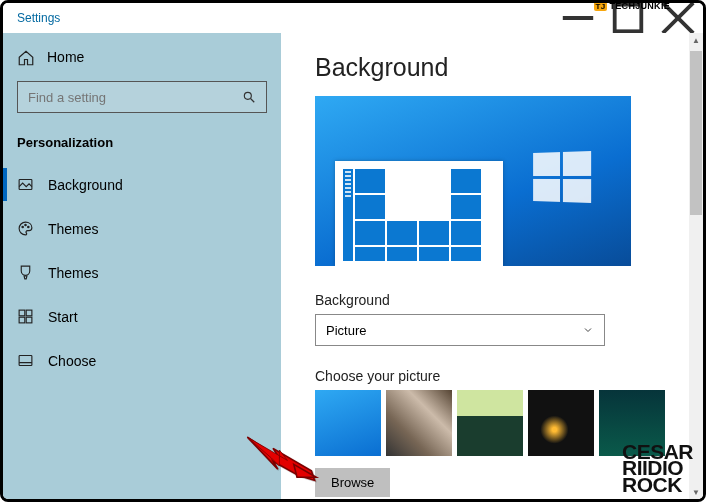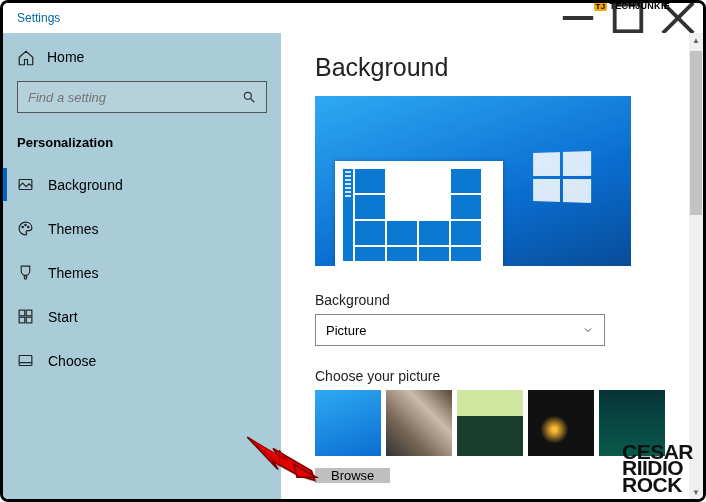--- a/index.html
+++ b/index.html
@@ -12,21 +12,21 @@
 
     .content { display: flex; height: calc(100% - 30px); position: relative; }
 
     .sidebar { width: 278px; background: #a9ccd8; padding: 8px 0 0 0; position: relative; }
     .home-row { display: flex; align-items: flex-start; padding: 8px 14px 14px 14px; gap: 12px; cursor: pointer; }
     .home-row svg { width: 18px; height: 18px; }
     .home-row span { font-size: 14px; }
 
     .search-wrap { padding: 0 14px 12px 14px; }
     .search { display: flex; align-items: center; justify-content: space-between; border: 1px solid #555; background: #b5d2dc; height: 32px; padding: 0 10px; }
-    .search input { border: none; background: transparent; font-size: 13px; color: #444; outline: none; width: 85%; font-style: italic; }
+    .search input { border: none; background: transparent; font-size: 13px; color: #444; outline: none; width: 85%; }
     .search svg { width: 14px; height: 14px; }
 
     .section-h { font-weight: 700; font-size: 13px; padding: 10px 14px 16px 14px; }
 
     .nav-item { display: flex; align-items: center; gap: 14px; padding: 10px 14px 10px 14px; font-size: 14px; cursor: pointer; position: relative; margin-bottom: 7px; }
     .nav-item svg { width: 17px; height: 17px; flex-shrink: 0; }
     .nav-item.selected::before { content: ""; position: absolute; left: 0; top: 2px; bottom: 2px; width: 4px; background: #0067c0; }
     .nav-item.selected { font-weight: 500; }
 
     .vsep { position: absolute; top: 0; right: -2px; width: 1px; background: #888; height: 310px; }
@@ -50,21 +50,21 @@
 
     .thumbs { display:flex; gap:5px; margin-bottom: 8px; }
     .thumb { width:66px; height:66px; background:#555; }
     .t1 { background: linear-gradient(160deg,#2fa9f3,#0a6ed1); position:relative; }
     .t1::after { content:""; position:absolute; left:20px; top:22px; width:22px; height:18px; display:grid; }
     .t2 { background: linear-gradient(45deg,#333,#765,#cba,#543); }
     .t3 { background: linear-gradient(to bottom,#cfe5a0 40%,#1a3d2e 40%); position:relative; }
     .t4 { background: radial-gradient(circle at 40% 60%, #ffbb33 4%, #111 25%); }
     .t5 { background: linear-gradient(to bottom,#06343a,#0a5a4a); }
 
-    .browse-btn { background:#bfbfbf; border:none; padding:0 16px; font-size:13px; cursor:pointer; margin-top: 4px; }
+    .browse-btn { background:#bfbfbf; border:none; padding:7px 16px; font-size:13px; cursor:pointer; margin-top: 4px; }
 
     .scrollbar-track { position:absolute; right:0; top:0; width:14px; height:100%; background:#f0f0f0; }
     .scrollbar-thumb { position:absolute; top:18px; left:1px; width:12px; height:164px; background:#c2c2c2; }
     .scrollbar-arrow { position:absolute; left:0; width:14px; height:14px; display:flex; align-items:center; justify-content:center; font-size:8px; color:#666; }
 
     .watermark-tj { position:absolute; right:33px; top:-2px; font-size:9px; font-weight:700; letter-spacing:0.3px; }
     .watermark-tj .badge { background:#f7a60c; color:#000; padding:0 2px; font-size:8px; border-radius:2px; margin-right:2px; }
     .watermark-crr { position:absolute; right:10px; bottom:6px; font-family:Arial Black,sans-serif; font-weight:900; line-height:.78; color:#111; text-align:left; font-size:21px; letter-spacing:-0.5px; }
 
     .red-arrow { position:absolute; left:238px; bottom:16px; width:80px; height:50px; z-index:5; }

